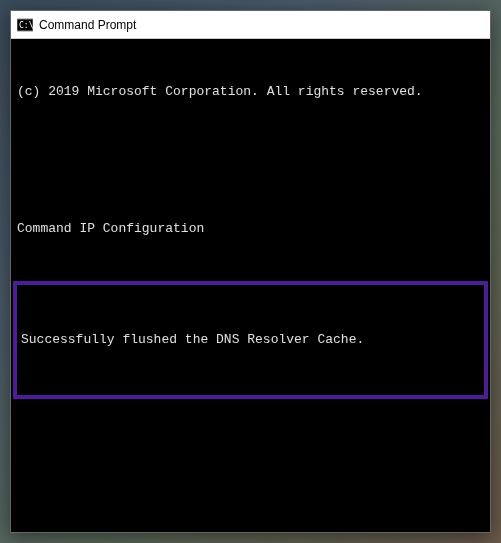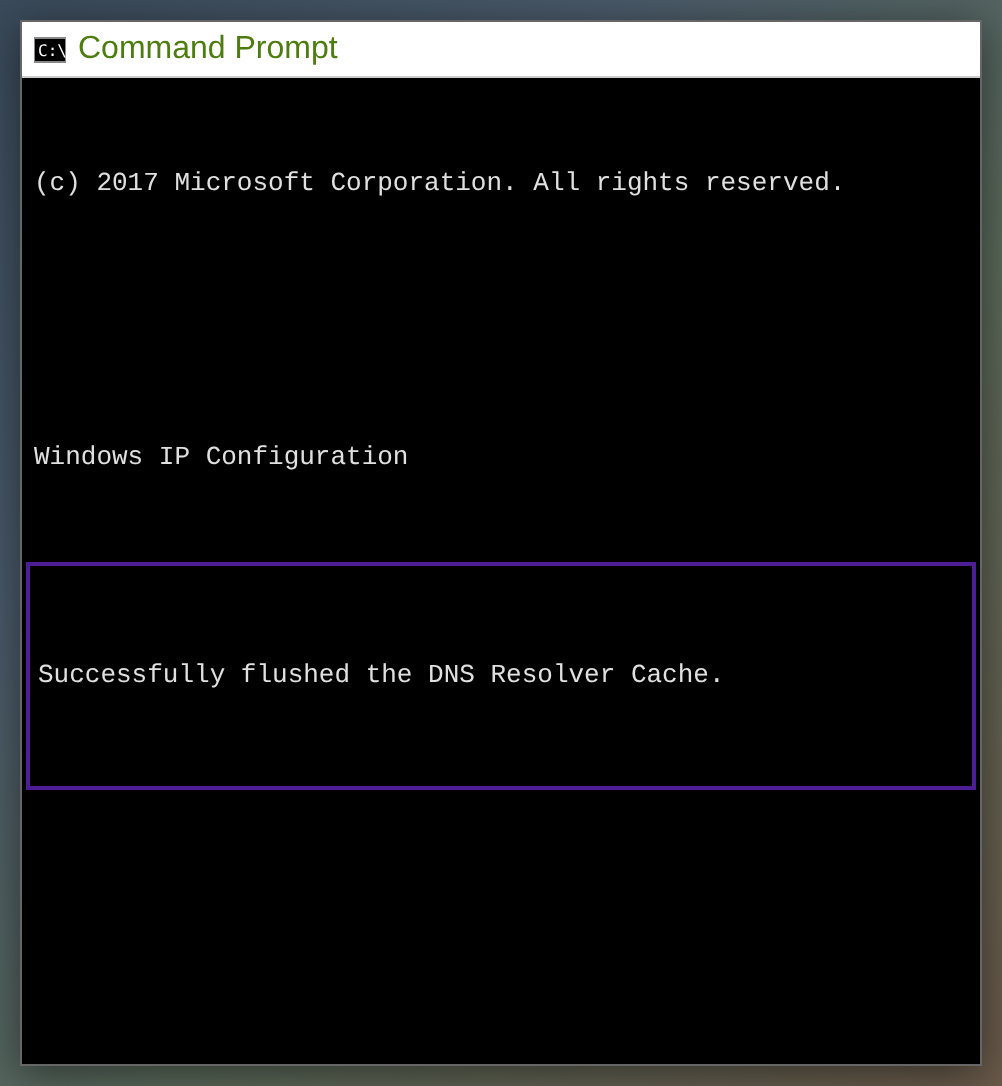--- a/index.html
+++ b/index.html
@@ -34,60 +34,60 @@
     }
     .titlebar-icon {
       width: 16px;
       height: 16px;
       margin-right: 6px;
       display: inline-flex;
       align-items: center;
       justify-content: center;
     }
     .titlebar-label {
-      font-size: 16px;
-      color: #4d7c0f;
+      font-size: 12px;
+      color: #000000;
     }
     .terminal {
       flex: 1;
       background: #000;
       color: #e0e0e0;
       font-family: Consolas, "Courier New", monospace;
       font-size: 13px;
       padding: 4px 6px;
       line-height: 1.5;
       white-space: pre-wrap;
       position: relative;
     }
     .term-line {
       display: block;
     }
     .highlight-box {
-      border: 2px solid #4c1d95;
+      border: 4px solid #4c1d95;
       padding: 6px 4px;
       margin: 4px -4px;
     }
   </style>
 </head>
 <body>
 
 <div class="window">
   <div class="titlebar">
     <span class="titlebar-icon">
       <svg width="16" height="16" viewBox="0 0 16 16">
         <rect x="0" y="2" width="16" height="12" fill="#000" stroke="#888" stroke-width="1"></rect>
         <text x="2" y="11" font-size="8" fill="#fff" font-family="monospace">C:\</text>
       </svg>
     </span>
     <span class="titlebar-label">Command Prompt</span>
   </div>
   <div class="terminal">
-    <span class="term-line">(c) 2017 Microsoft Corporation. All rights reserved.</span>
+    <span class="term-line">(c) 2019 Microsoft Corporation. All rights reserved.</span>
     <span class="term-line"></span>
     <span class="term-line"></span>
-    <span class="term-line">Windows IP Configuration</span>
+    <span class="term-line">Command IP Configuration</span>
     <div class="highlight-box">
       <span class="term-line">Successfully flushed the DNS Resolver Cache.</span>
     </div>
     
     
   </div>
 </div>
 
 </body></html>

